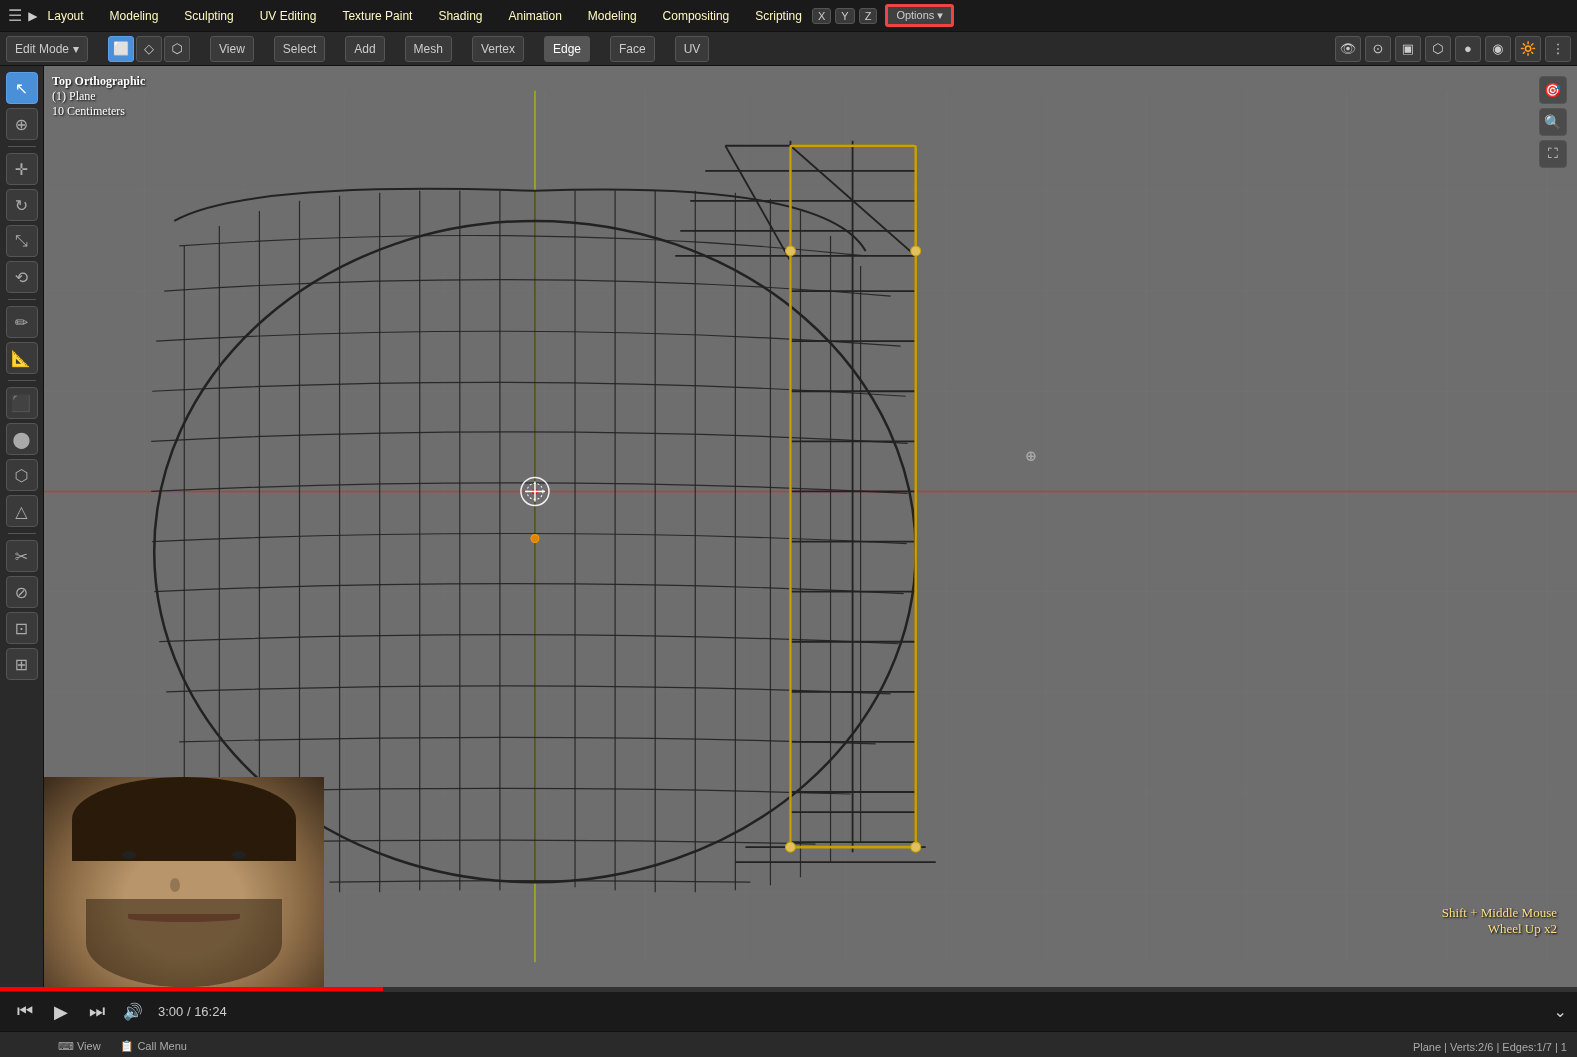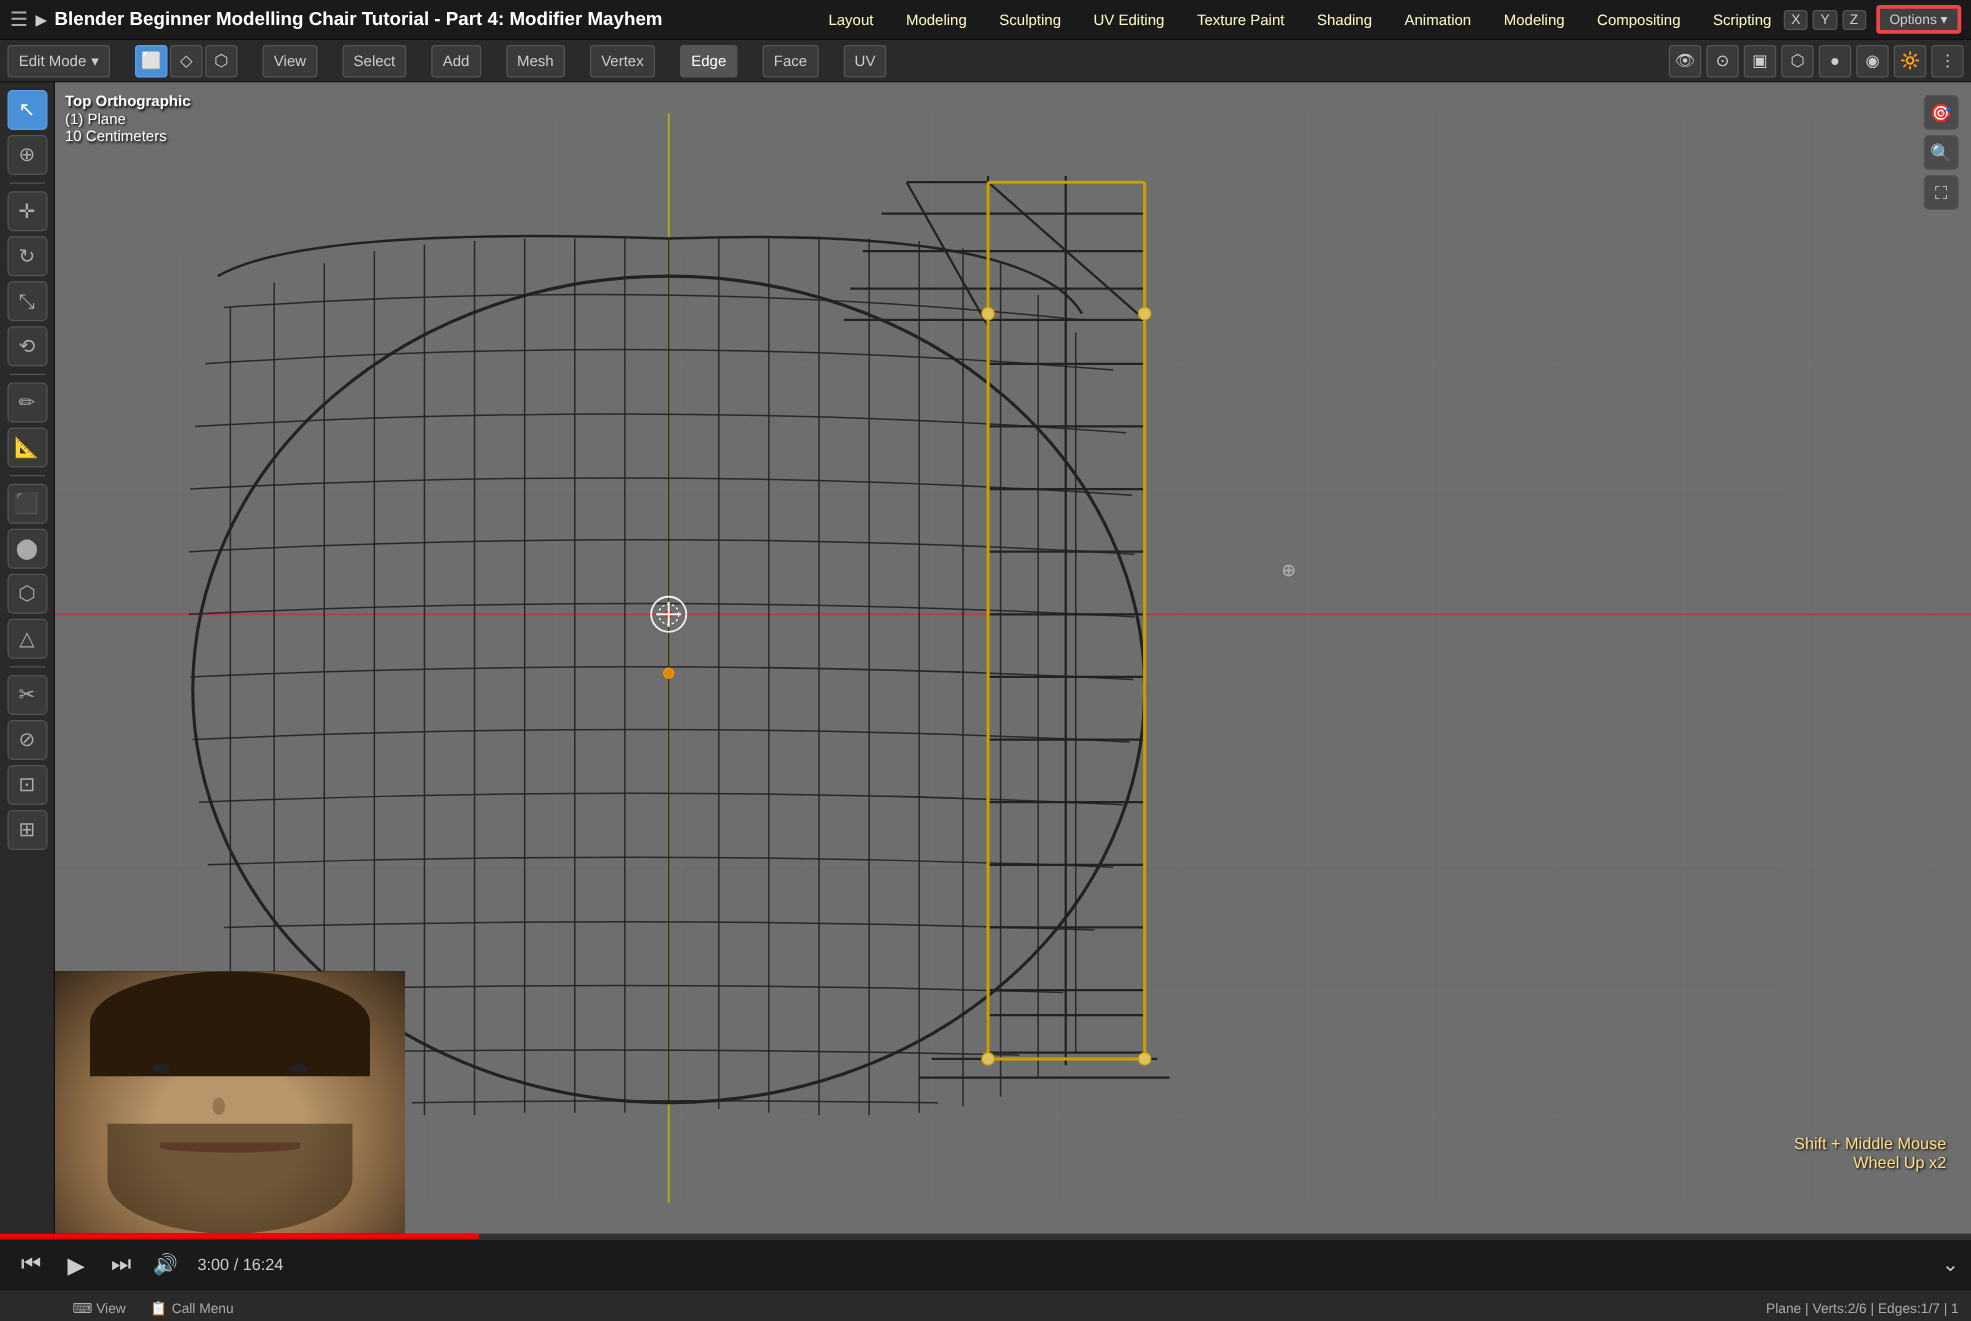--- a/index.html
+++ b/index.html
@@ -210,20 +210,21 @@
     .viewport-info .view-name {
       font-weight: bold;
     }
 
     
     .viewport-bg {
       width: 100%;
       height: 100%;
       background: #6e6e6e;
       position: relative;
+      font-family: Liberation Serif, serif;
     }
 
     
     .gizmo-overlay {
       position: absolute;
       top: 10px;
       right: 10px;
       display: flex;
       flex-direction: column;
       gap: 4px;
@@ -406,21 +407,20 @@
       cursor: pointer;
       padding: 2px 4px;
     }
   </style>
 </head>
 <body>
 
 <div id="title-bar">
   <span class="menu-icon">☰</span>
   <button class="play-btn">▶</button>
-  <span class="title-text">Blender Beginner Modelling Chair Tutorial - Part 4: Modifier Mayhem</span>
   <div class="top-nav-items">
     <span class="top-nav-item">Layout</span>
     <span class="top-nav-item">Modeling</span>
     <span class="top-nav-item">Sculpting</span>
     <span class="top-nav-item">UV Editing</span>
     <span class="top-nav-item">Texture Paint</span>
     <span class="top-nav-item">Shading</span>
     <span class="top-nav-item">Animation</span>
     <span class="top-nav-item">Modeling</span>
     <span class="top-nav-item">Compositing</span>

